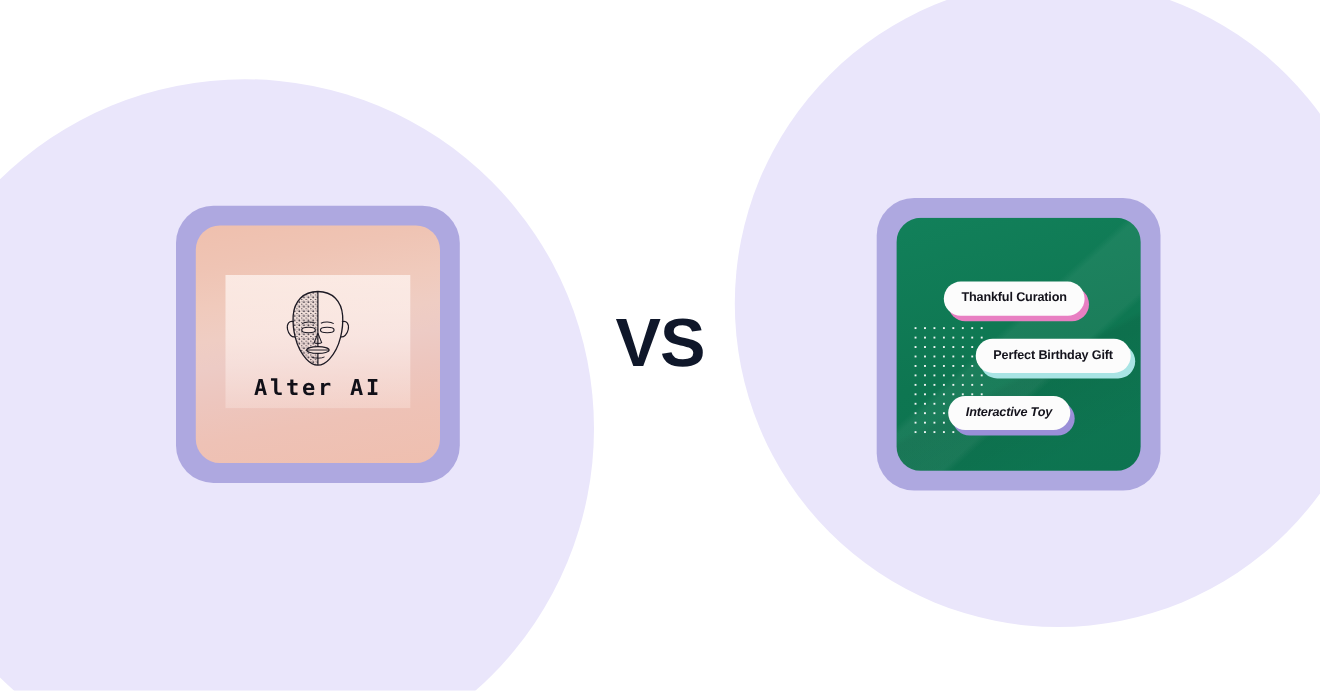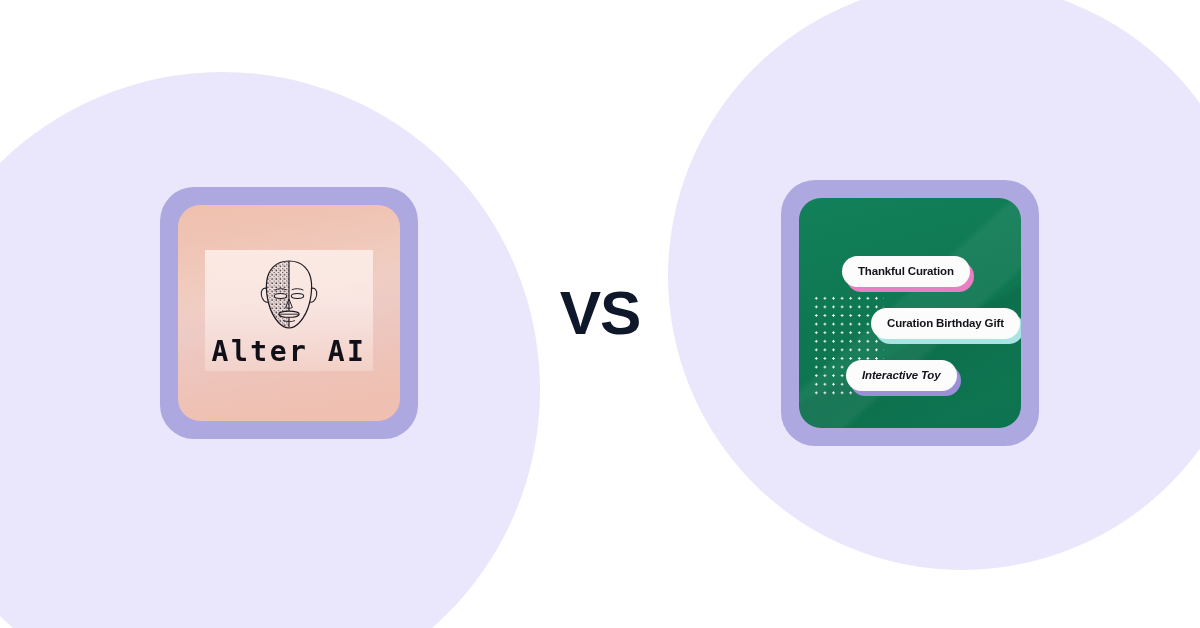--- a/index.html
+++ b/index.html
@@ -91,21 +91,21 @@
     display: flex;
     flex-direction: column;
     align-items: center;
     justify-content: center;
     width: 100%;
     transform: translateY(-2px);
   }
   .face-svg { display: block; }
   .alter-title {
     font-family: "DejaVu Sans Mono", monospace;
-    font-size: 28px;
+    font-size: 20px;
     font-weight: 700;
     letter-spacing: 2.5px;
     color: #111018;
     margin-top: 5px;
     line-height: 1;
     white-space: nowrap;
   }
 
   
   .vs-label {
@@ -221,24 +221,24 @@
           </svg>
         </span>
 
         <div class="alter-title">Alter AI</div>
       </div>
     </div>
   </div>
 
   <div class="vs-label" style="color: #0f172a;">VS</div>
 
-  <div class="card-frame card-right" style="background: rgb(174, 168, 224);">
+  <div class="card-frame card-right" style="background: rgb(174, 168, 224); margin-left: 16px;">
     <div class="card-inner green-inner">
       <div class="dot-grid"></div>
       <div class="pill-stack">
         <div class="pill pill-0" style="box-shadow: rgb(232, 127, 194) 4px 5px 0px 0px;">Thankful Curation</div>
-        <div class="pill pill-1" style="box-shadow: rgb(168, 228, 228) 4px 5px 0px 0px;">Curation Birthday Gift</div>
+        <div class="pill pill-1" style="box-shadow: rgb(168, 228, 228) 4px 5px 0px 0px;">Perfect Birthday Gift</div>
         <div class="pill pill-2" style="box-shadow: rgb(154, 143, 216) 4px 5px 0px 0px; font-style: italic;">Interactive Toy</div>
       </div>
     </div>
   </div>
 
 </div>
 
 </body></html>

